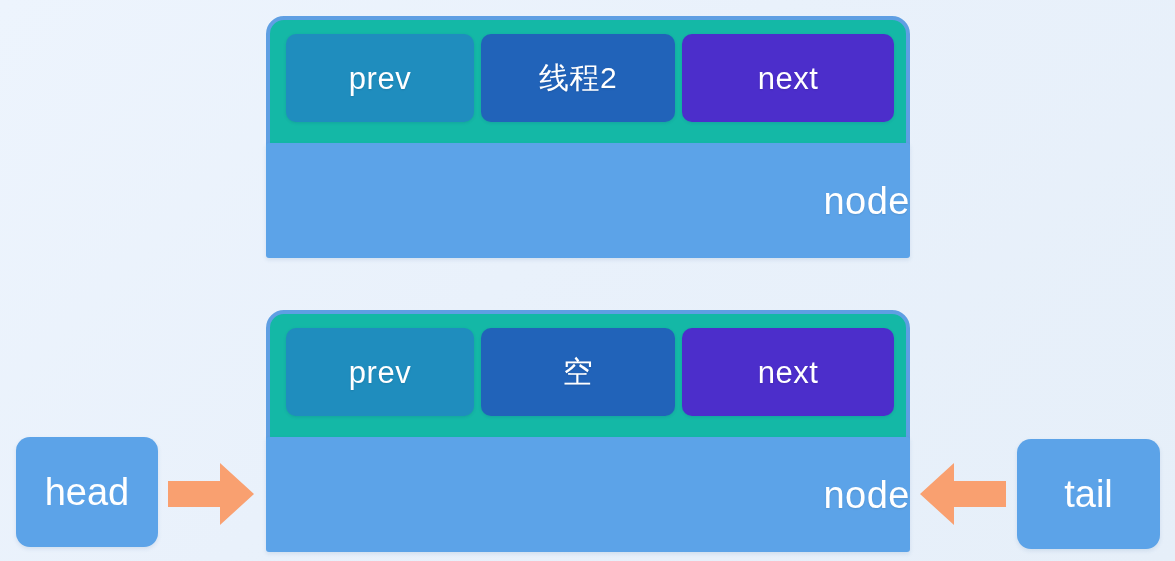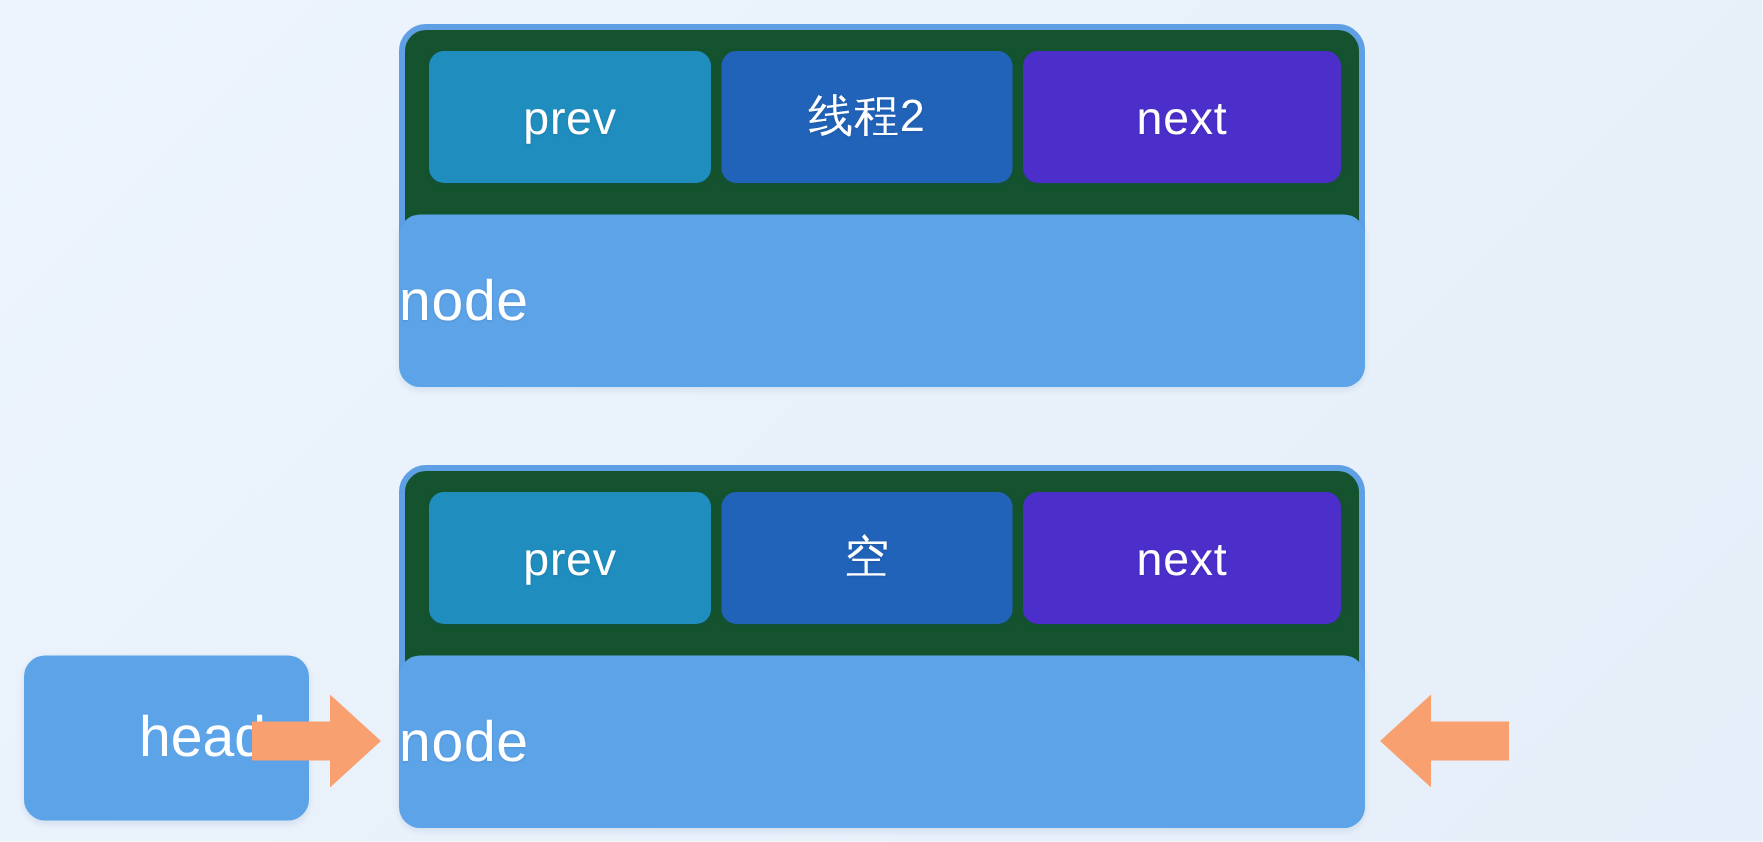--- a/index.html
+++ b/index.html
@@ -19,21 +19,21 @@
     width: 1175px;
     height: 561px;
   }
 
   
   .node-card {
     position: absolute;
     box-sizing: border-box;
     border: 4px solid #5f9fe3;
     border-radius: 18px;
-    background: #14532d;
+    background: #14b8a6;
   }
   .node-card.top    { left: 266px; top: 16px;  width: 644px; height: 240px; }
   .node-card.bottom { left: 266px; top: 310px; width: 644px; height: 240px; }
 
   
   .field-row {
     position: absolute;
     left: 16px;
     top: 14px;
     width: 608px;
@@ -55,25 +55,25 @@
     box-shadow: 0 1px 3px rgba(30,70,120,0.18);
   }
   .field.prev  { width: 188px; background: #1f8dbe; }
   .field.value { width: 194px; background: #2163b9; }
   .field.next  { width: 212px; background: #4c2ecb; }
   .field.value .cjk { font-size: 30px; }
 
   
   .node-bar {
     position: absolute;
-    border-radius: 14px;
+    border-radius: 3px;
     background: #5ca3e8;
     display: flex;
     align-items: center;
-    justify-content: flex-start;
+    justify-content: flex-end;
     color: #ffffff;
     font-size: 38px;
     line-height: 1;
     letter-spacing: 0.5px;
     text-shadow: 0 1px 2px rgba(0,0,0,0.10);
     box-shadow: 0 2px 4px rgba(40,90,150,0.12);
   }
   .node-bar.top    { left: 266px; top: 143px; width: 644px; height: 115px; }
   .node-bar.bottom { left: 266px; top: 437px; width: 644px; height: 115px; }
 
@@ -82,21 +82,20 @@
     position: absolute;
     border-radius: 14px;
     background: #5ca3e8;
     display: flex;
     align-items: center;
     justify-content: center;
     color: #ffffff;
     font-size: 38px;
     line-height: 1;
     box-shadow: 0 2px 4px rgba(40,90,150,0.12);
-    padding-left: 48px;
   }
   .pointer-box.head { left: 16px;   top: 437px; width: 142px; height: 110px; }
   .pointer-box.tail { left: 1017px; top: 439px; width: 143px; height: 110px; }
 
   
   .arrow {
     position: absolute;
     width: 86px;
     height: 62px;
   }
@@ -163,15 +162,18 @@
     <svg viewBox="0 0 86 62" xmlns="http://www.w3.org/2000/svg" aria-hidden="true">
       <polygon points="0,18 52,18 52,0 86,31 52,62 52,44 0,44" fill="#f9a070"></polygon>
     </svg>
   </div>
 
   <div class="arrow left">
     <svg viewBox="0 0 86 62" xmlns="http://www.w3.org/2000/svg" aria-hidden="true">
       <polygon points="86,18 34,18 34,0 0,31 34,62 34,44 86,44" fill="#f9a070"></polygon>
     </svg>
   </div>
+  <div class="pointer-box tail">
+    <span>tail</span>
+  </div>
 
 
 </div>
 
 </body></html>

